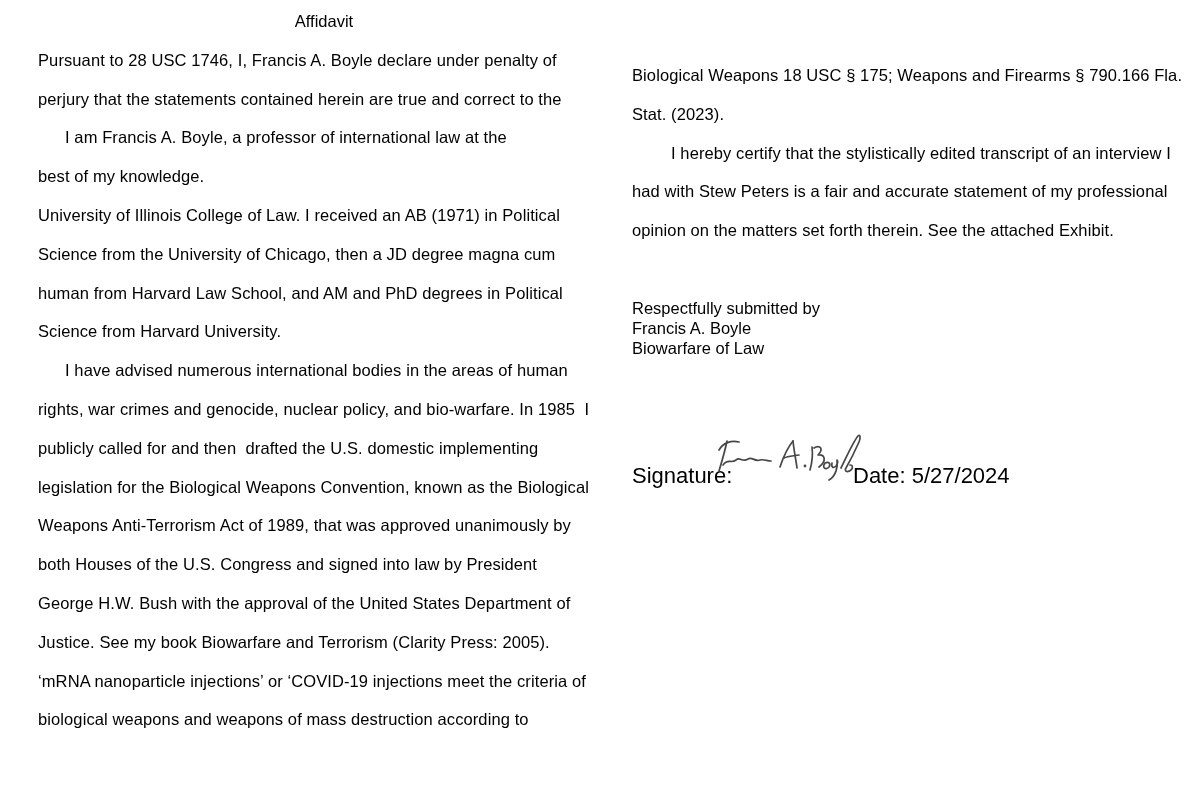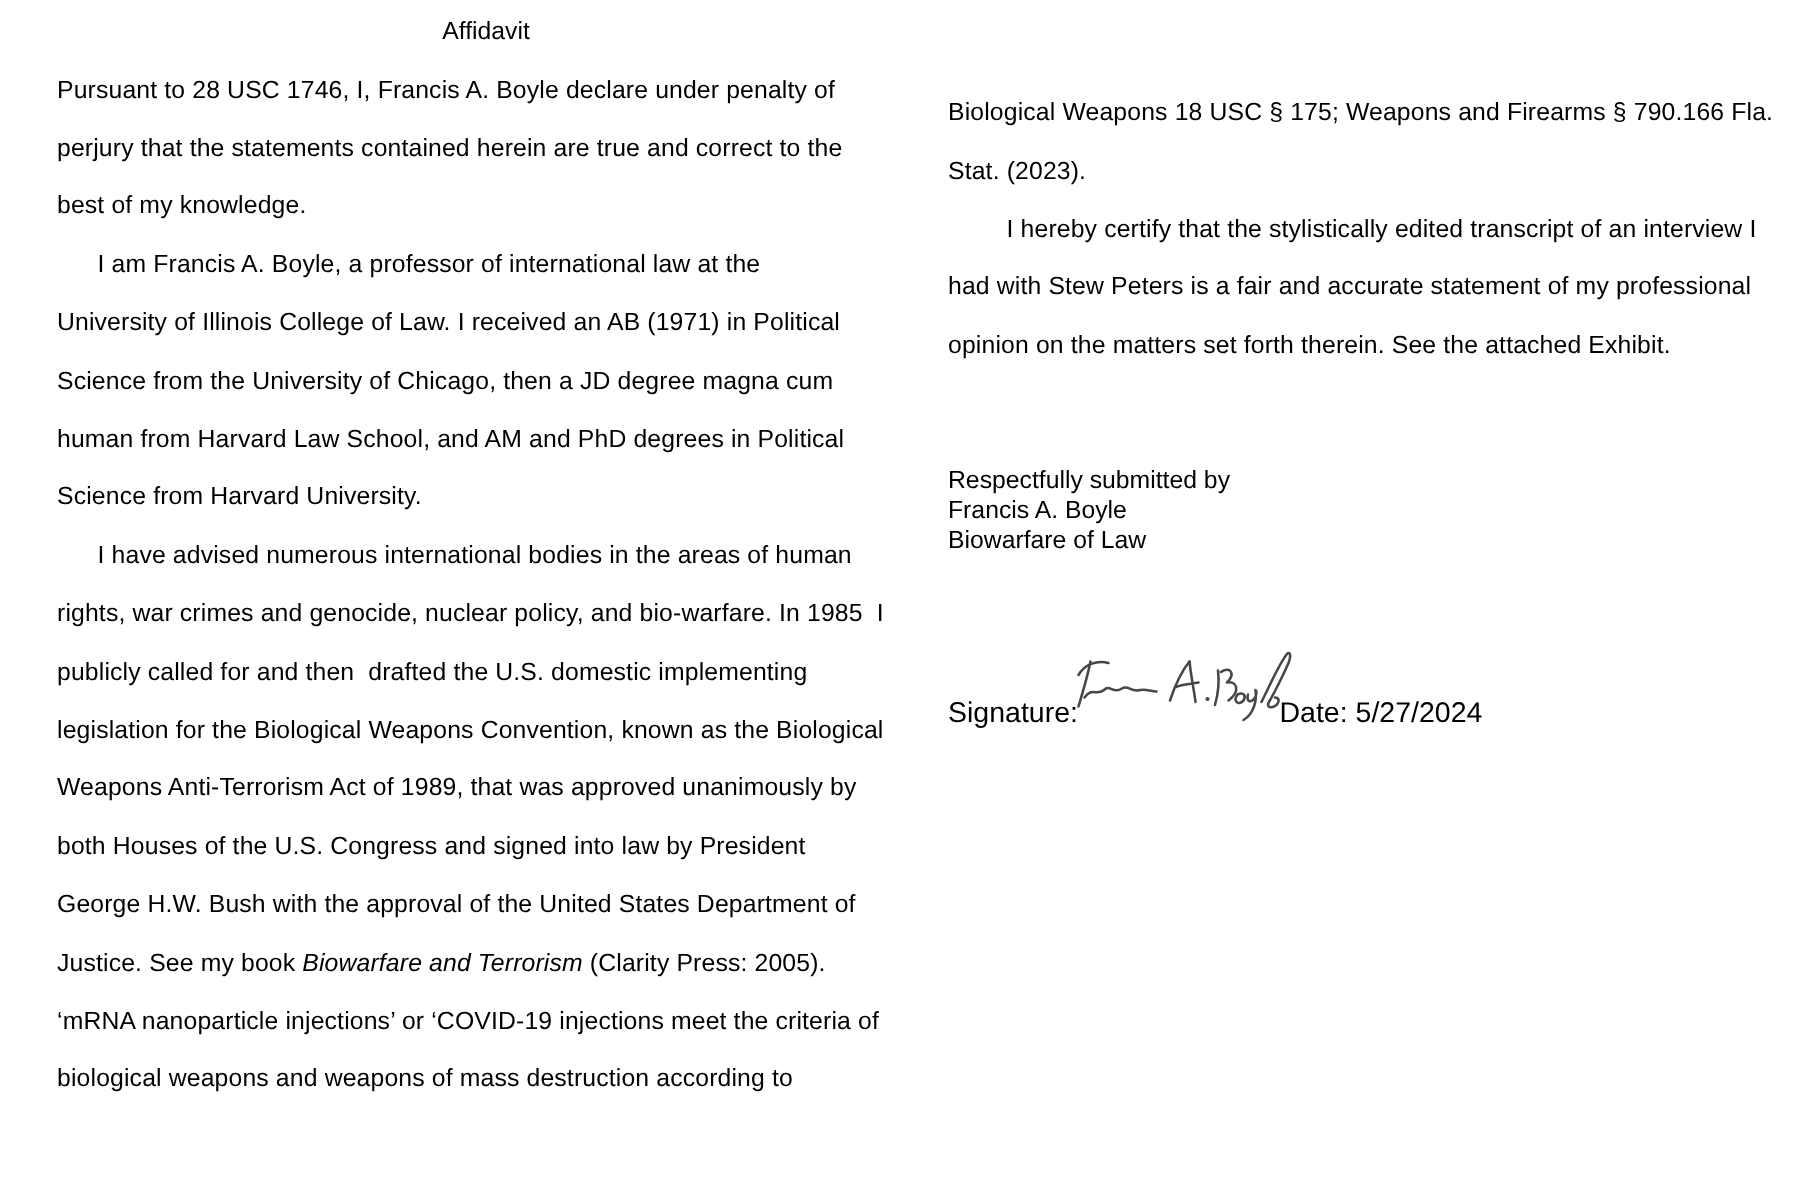--- a/index.html
+++ b/index.html
@@ -29,43 +29,42 @@
     white-space: nowrap;
   }
   .line {
     font-size: 16.5px;
     line-height: 38.8px;
     white-space: nowrap;
     letter-spacing: 0.1px;
   }
   .indent { padding-left: 27px; }
   .indent-r { padding-left: 39px; }
-  .italic { font-style: italic; }
+  .italic { }
   .submitted-block {
     position: absolute;
     left: 632px;
     top: 298px;
-    margin-top: 12px;
   }
   .submitted-block .sline {
     font-size: 16.5px;
     line-height: 20px;
     white-space: nowrap;
   }
   .signature-area {
     position: absolute;
     left: 632px;
     top: 430px;
     width: 460px;
     height: 64px;
   }
   .sig-label, .date-text {
     position: absolute;
     top: 36px;
-    font-size: 19px;
+    font-size: 22px;
     line-height: 20px;
     white-space: nowrap;
   }
   .sig-label { left: 0; }
   .date-text { left: 221px; }
   .sig-svg {
     position: absolute;
     left: 80px;
     top: 2px;
     width: 152px;
@@ -77,23 +76,23 @@
 </head>
 <body>
 
 <div class="page">
 
   <div class="col col-left">
     <div class="doc-title">Affidavit</div>
 
     <div class="line">Pursuant to 28 USC 1746, I, Francis A. Boyle declare under penalty of</div>
     <div class="line">perjury that the statements contained herein are true and correct to the</div>
+    <div class="line indent">I am Francis A. Boyle, a professor of international law at the</div>
+
     <div class="line">best of my knowledge.</div>
-
-    <div class="line indent">I am Francis A. Boyle, a professor of international law at the</div>
     <div class="line">University of Illinois College of Law. I received an AB (1971) in Political</div>
     <div class="line">Science from the University of Chicago, then a JD degree magna cum</div>
     <div class="line">human from Harvard Law School, and AM and PhD degrees in Political</div>
     <div class="line">Science from Harvard University.</div>
 
     <div class="line indent">I have advised numerous international bodies in the areas of human</div>
     <div class="line">rights, war crimes and genocide, nuclear policy, and bio-warfare. In 1985&nbsp; I</div>
     <div class="line">publicly called for and then&nbsp; drafted the U.S. domestic implementing</div>
     <div class="line">legislation for the Biological Weapons Convention, known as the Biological</div>
     <div class="line">Weapons Anti-Terrorism Act of 1989, that was approved unanimously by</div>

